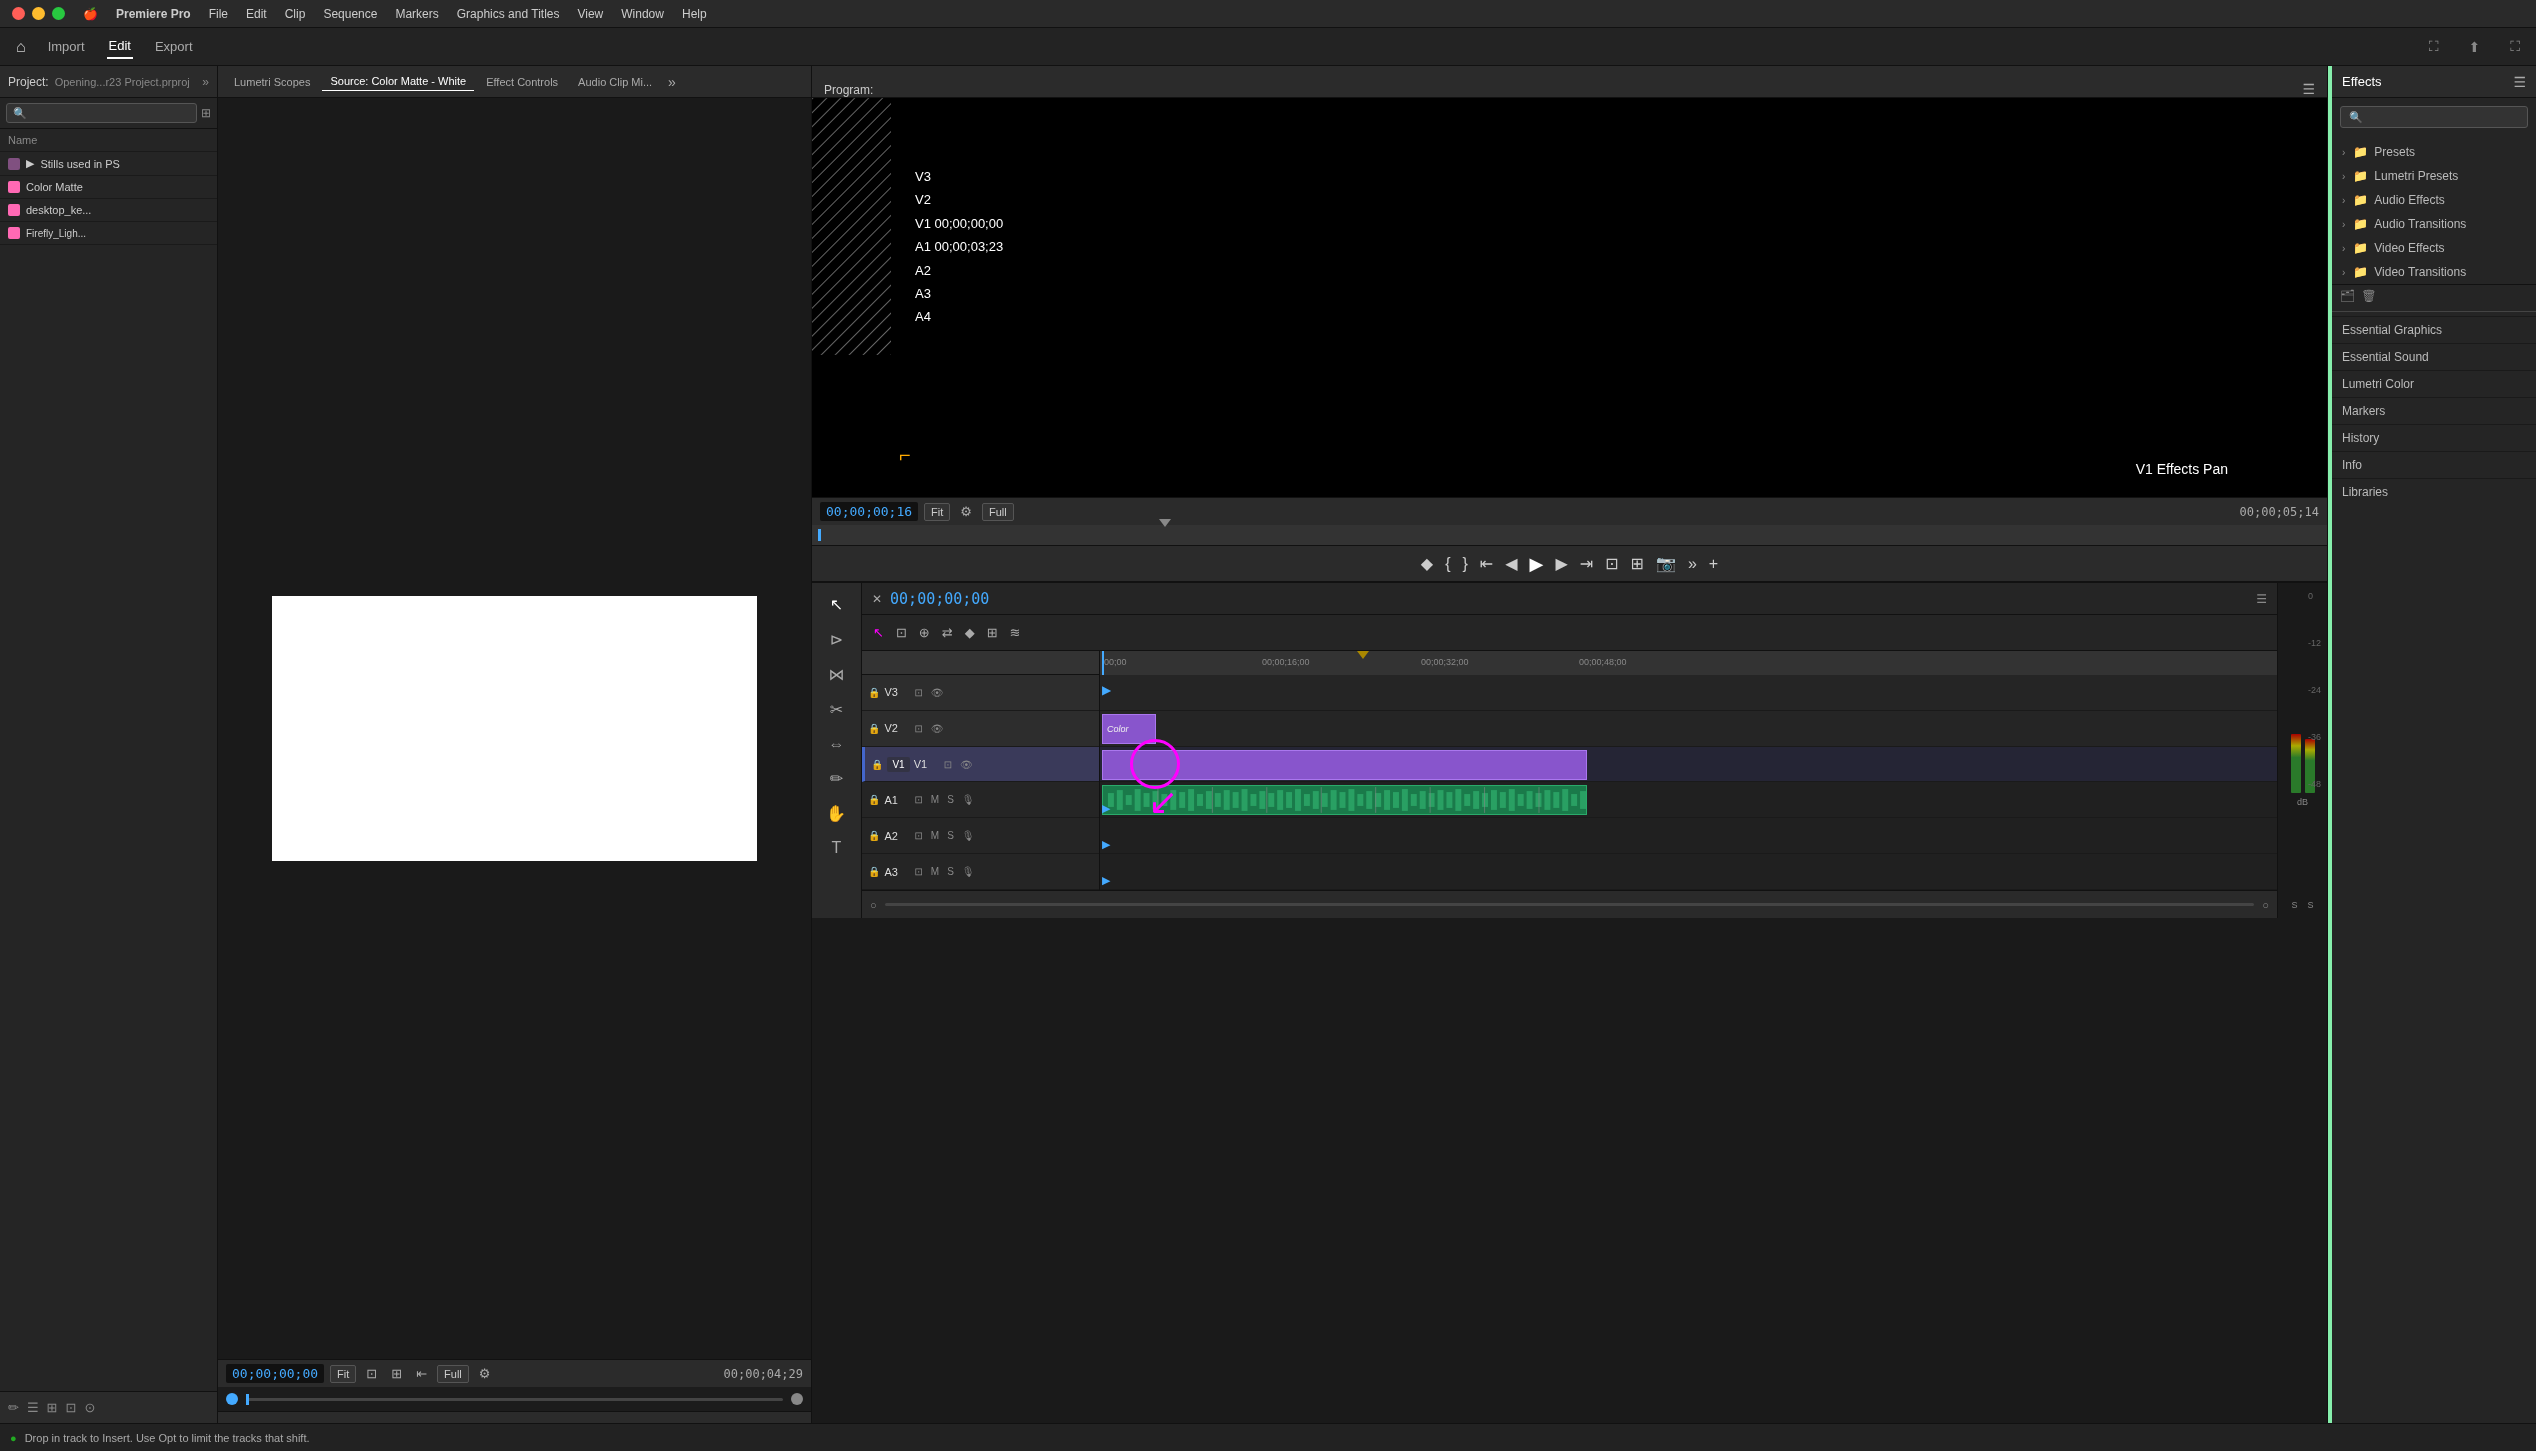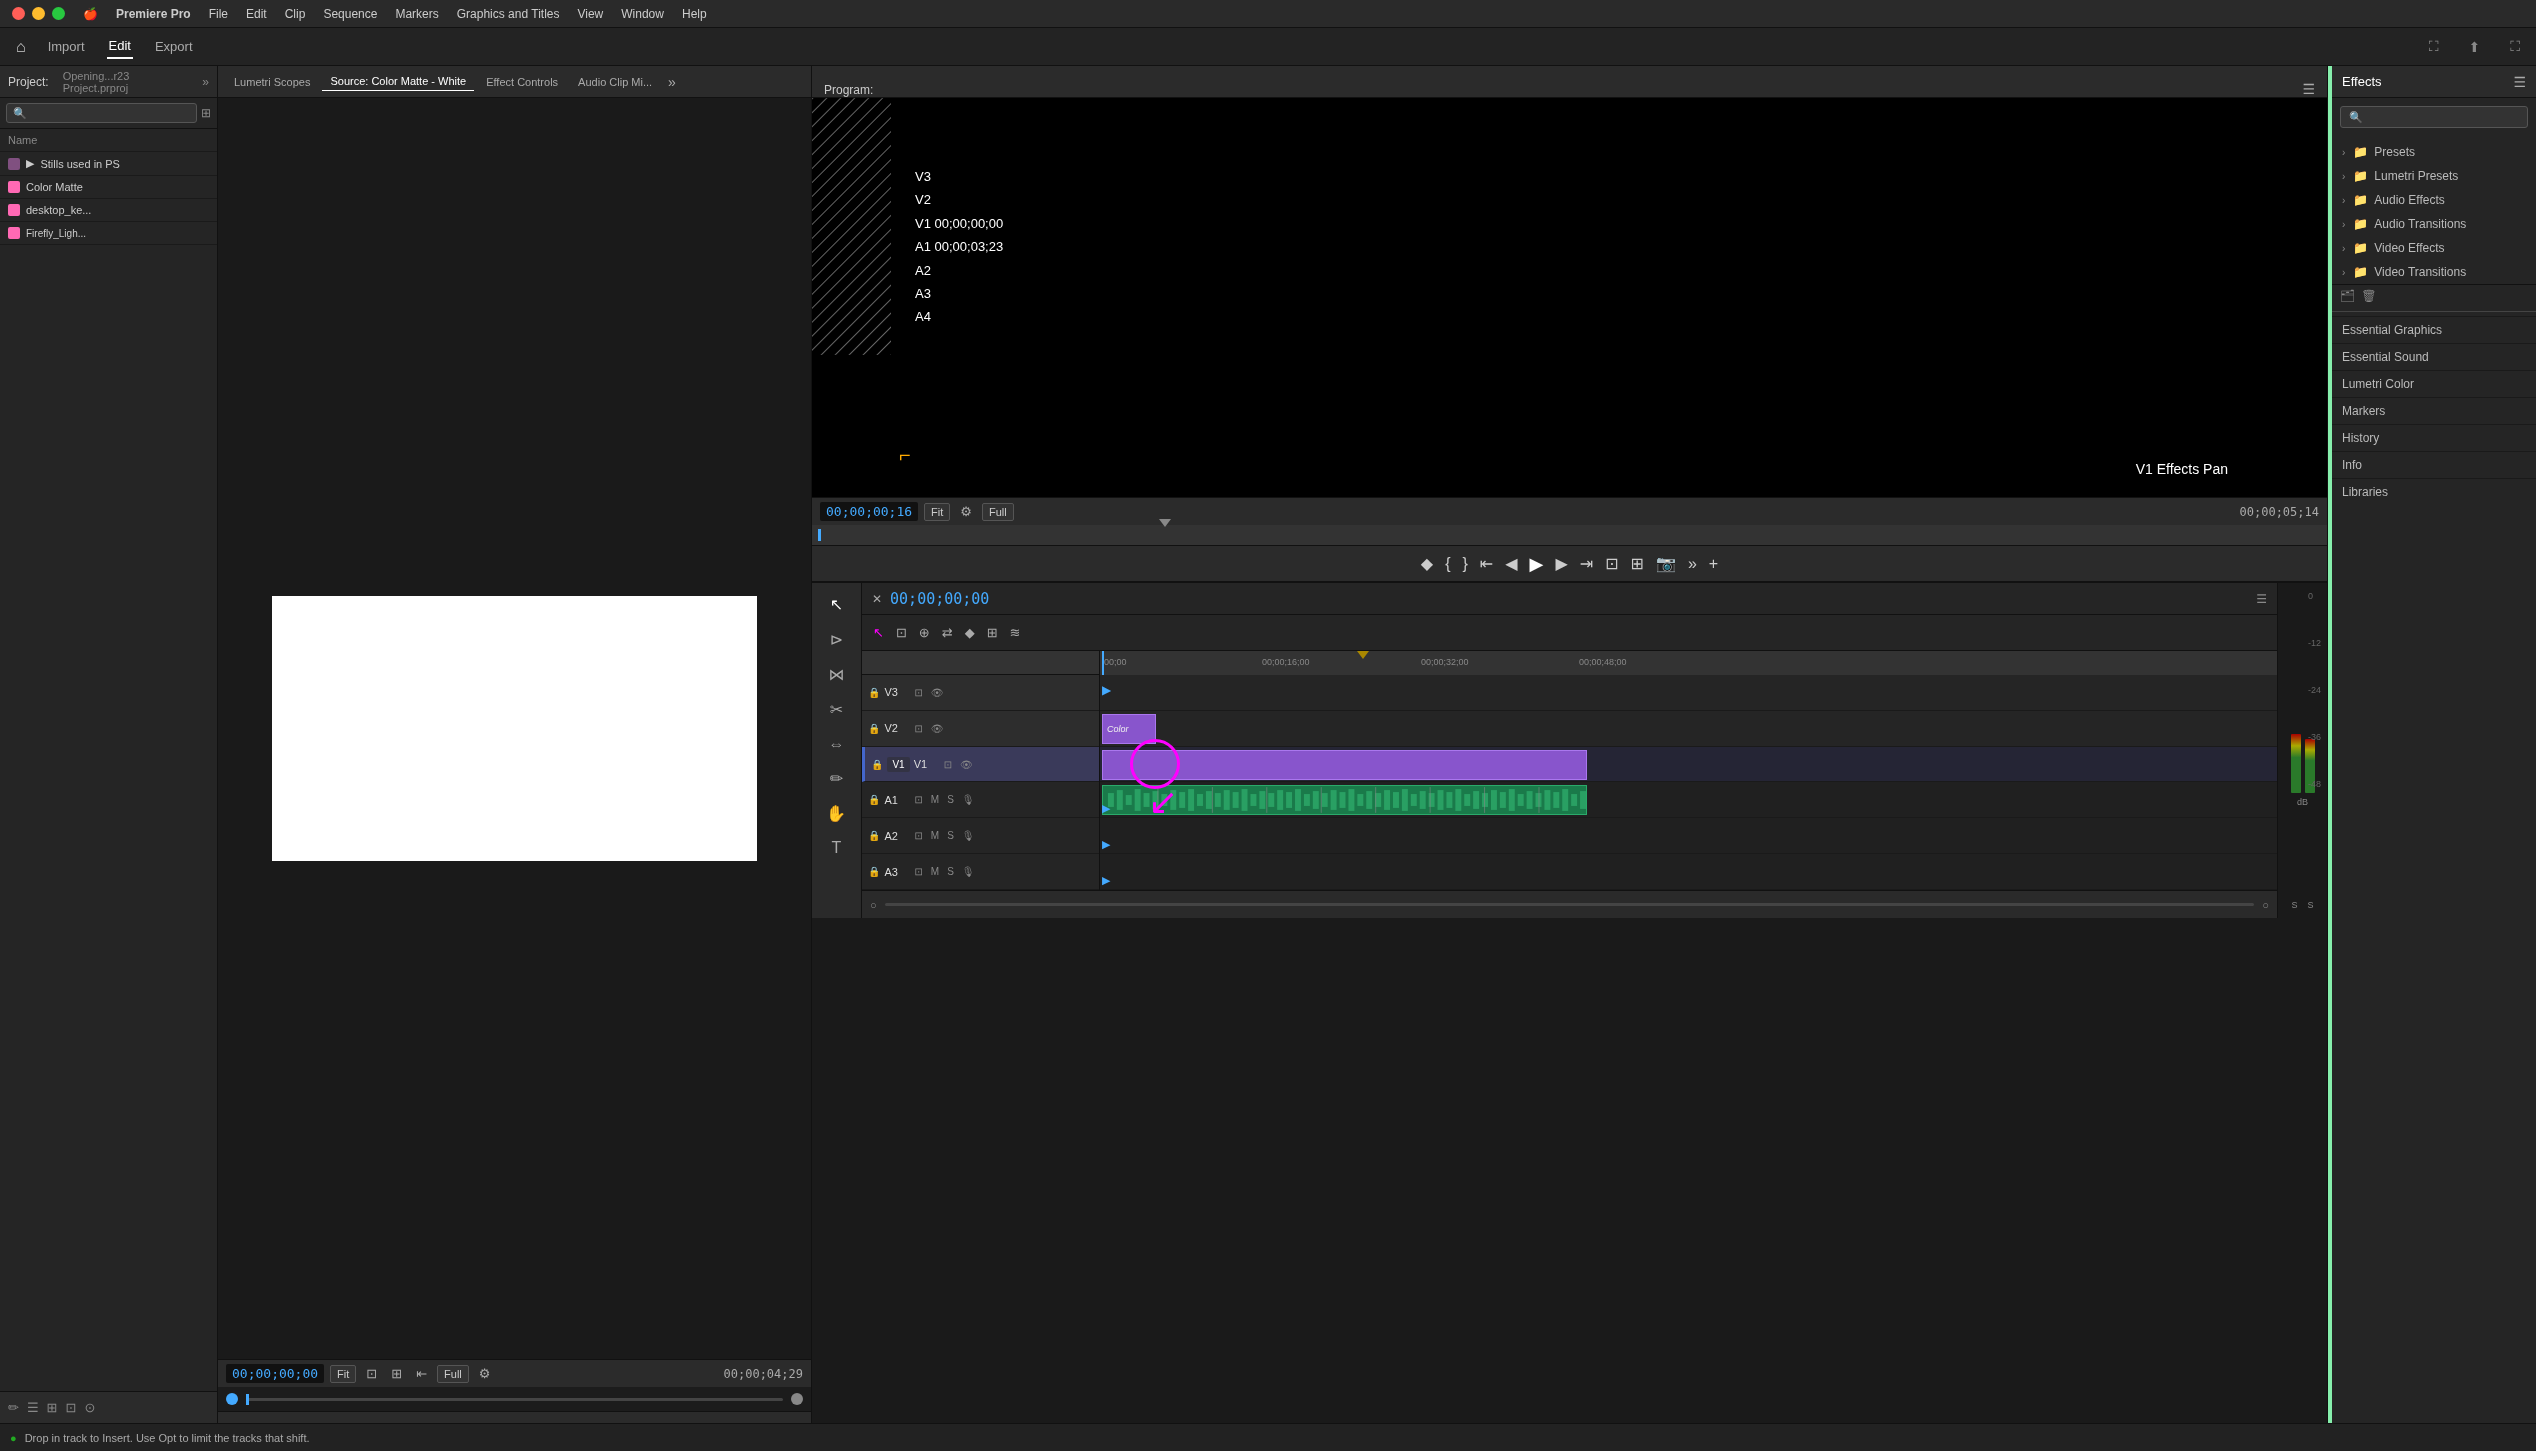--- a/index.html
+++ b/index.html
@@ -422,21 +422,21 @@
       display: flex;
       flex-direction: column;
     }
     .project-header {
       background: #2b2b2b;
       height: 32px;
       display: flex;
       align-items: center;
       padding: 0 8px;
       border-bottom: 1px solid #111;
-      gap: 14px;
+      gap: 6px;
     }
     .project-expand { color: #888; font-size: 12px; cursor: pointer; margin-left: auto; }
     .project-search-row {
       display: flex;
       align-items: center;
       padding: 5px 6px;
       gap: 4px;
       border-bottom: 1px solid #111;
     }
     .project-search {

